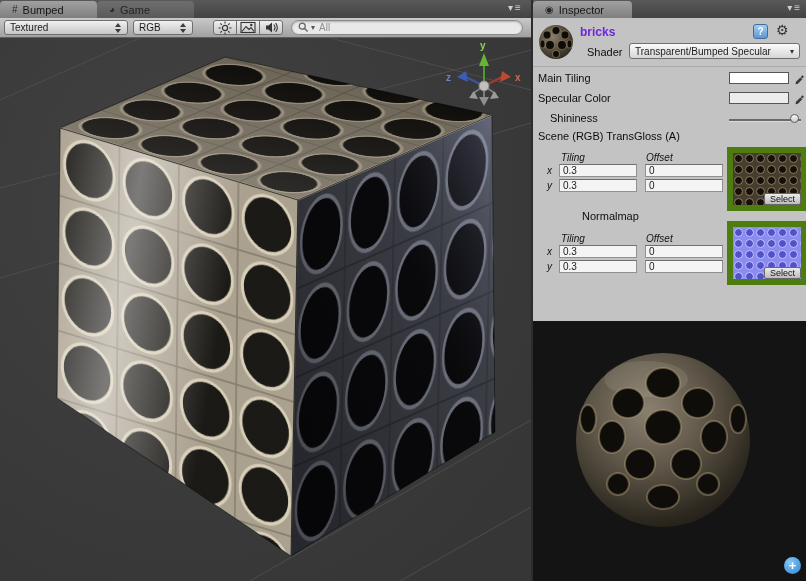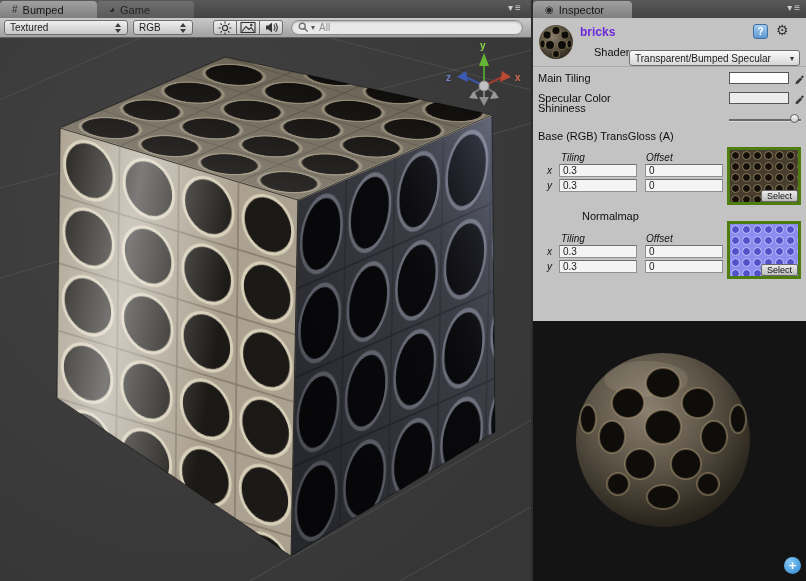--- a/index.html
+++ b/index.html
@@ -50,39 +50,39 @@
 
   
   .divider{position:absolute;left:531px;top:0;width:2px;height:581px;background:#2d2d2d;}
   .inspector{position:absolute;left:533px;top:18px;width:273px;height:563px;background:#c3c3c3;}
   .insp-label{position:absolute;left:5px;font-size:11px;color:#0e0e0e;line-height:13px;}
   .small-label{position:absolute;font-size:10px;color:#111;line-height:12px;font-style:italic;}
   .mat-name{position:absolute;left:47px;top:7px;font-size:12px;font-weight:bold;color:#6d28d9;}
   .mini-dd{position:absolute;left:96px;top:25px;width:171px;height:16px;box-sizing:border-box;
     border:1px solid #6f6f6f;border-radius:3px;background:linear-gradient(#fbfbfb,#d6d6d6);
     font-size:10px;color:#1c1c1c;display:flex;align-items:center;justify-content:space-between;
-    padding:0 5px;margin-top:7px;}
+    padding:0 5px;}
   .help-btn{position:absolute;left:220px;top:6px;width:15px;height:15px;border-radius:3px;
     background:linear-gradient(#a5cef2,#5e98cf);border:1px solid #3f6f9f;box-sizing:border-box;
     color:#fff;font-size:10px;font-weight:bold;display:flex;align-items:center;justify-content:center;}
   .gear-btn{position:absolute;left:243px;top:4px;font-size:14px;color:#333;line-height:16px;}
   .header-sep{position:absolute;left:0;top:48px;width:273px;height:1px;background:#aaa;}
 
   .color-field{position:absolute;left:196px;width:60px;height:12px;border:1px solid #555;
     box-sizing:border-box;background:#fff;}
   .dropper{position:absolute;left:260px;width:13px;height:13px;}
   .slider-track{position:absolute;left:196px;top:101px;width:72px;height:2px;background:#6a6a6a;
     border-bottom:1px solid #d8d8d8;}
   .slider-thumb{position:absolute;top:96px;width:9px;height:9px;border-radius:50%;
     background:linear-gradient(#fbfbfb,#c9c9c9);border:1px solid #5f5f5f;box-sizing:border-box;}
 
   .field{position:absolute;height:13px;box-sizing:border-box;font-size:10px;color:#1a1a1a;
     background:#f4f4f4;border:1px solid #909090;border-top-color:#6f6f6f;padding:0 3px;
     font-family:inherit;outline:none;}
-  .thumb-box{position:absolute;left:194px;width:68px;height:52px;border:3px solid #4d7c0f;
+  .thumb-box{position:absolute;left:194px;width:68px;height:52px;border:6px solid #4d7c0f;
     box-sizing:content-box;background:#0ea5e9;}
   .select-btn{position:absolute;right:0;bottom:0;height:12px;font-size:9px;line-height:11px;
     padding:0 5px;background:linear-gradient(#ebebeb,#bcbcbc);border:1px solid #686868;
     border-radius:2px;color:#111;box-sizing:border-box;}
 
   .preview-bar{position:absolute;left:0;top:286px;width:273px;height:17px;box-sizing:border-box;
     background:linear-gradient(#bebebe,#929292);border-top:1px solid #808080;border-bottom:1px solid #6d6d6d;
     display:flex;align-items:center;padding:0 6px;}
   .preview-title{font-size:11px;font-weight:bold;color:#141414;flex:1;}
   .pv-dot{width:11px;height:11px;border-radius:50%;margin-left:5px;position:relative;}
@@ -269,21 +269,21 @@
           <circle cx="11" cy="14" r="4"></circle>
           <circle cx="29" cy="14" r="4"></circle>
         <circle cx="14" cy="24" r="4.5"></circle>
           <circle cx="26" cy="24" r="4.5"></circle>
           <circle cx="20" cy="33" r="3.5"></circle>
         <ellipse cx="6.5" cy="23" rx="2.5" ry="4"></ellipse>
           <ellipse cx="33.5" cy="23" rx="2.5" ry="4"></ellipse>
       </g>
     </svg>
     <div class="mat-name">bricks</div>
-    <div class="insp-label" style="left:61px;top:28px;text-align:right;">Shader</div>
+    <div class="insp-label" style="left:54px;top:28px;text-align:right;">Shader</div>
     <div class="mini-dd">
       <span>Transparent/Bumped Specular</span>
       <span style="font-size:8px;color:#333;">▾</span>
     </div>
     <div class="help-btn">
       <span>?</span>
     </div>
     <div class="gear-btn">
       <span>⚙</span>
     </div>
@@ -296,25 +296,25 @@
       <path d="M7.8,4.9 l1.6,-1.6 1.5,1.5 -1.6,1.6 z" fill="#3a3a3a"></path>
     </svg>
 
     <div class="insp-label" style="top:74px;">Specular Color</div>
     <div class="color-field" style="top: 74px; background: rgb(236, 236, 236);"></div>
     <svg class="dropper" style="top:74px;" viewBox="0 0 13 13">
       <path d="M3,9.8 l4.4,-4.4 1.9,1.9 -4.4,4.4 -2.4,0.5 z" fill="#3a3a3a"></path>
       <path d="M7.8,4.9 l1.6,-1.6 1.5,1.5 -1.6,1.6 z" fill="#3a3a3a"></path>
     </svg>
 
-    <div class="insp-label" style="top:84px;">Shininess</div>
+    <div class="insp-label" style="top:94px;margin-left:12px;">Shininess</div>
     <div class="slider-track"></div>
     <div class="slider-thumb" style="left: 256.8px;"></div>
 
-    <div class="insp-label" style="top:112px;">Base (RGB) TransGloss (A)</div>
+    <div class="insp-label" style="top:112px;">Scene (RGB) TransGloss (A)</div>
     <div class="small-label" style="left:28px;top:134px;">Tiling</div>
     <div class="small-label" style="left:113px;top:134px;">Offset</div>
     <div class="small-label" style="left:14px;top:147px;">x</div>
     <input class="field" style="left: 26px; top: 146px; width: 78px;" value="0.3">
     <input class="field" style="left: 112px; top: 146px; width: 78px;" value="0">
     <div class="small-label" style="left:14px;top:162px;">y</div>
     <input class="field" style="left: 26px; top: 161px; width: 78px;" value="0.3">
     <input class="field" style="left: 112px; top: 161px; width: 78px;" value="0">
     <div class="thumb-box" style="top:129px;">
       <svg width="68" height="52">

